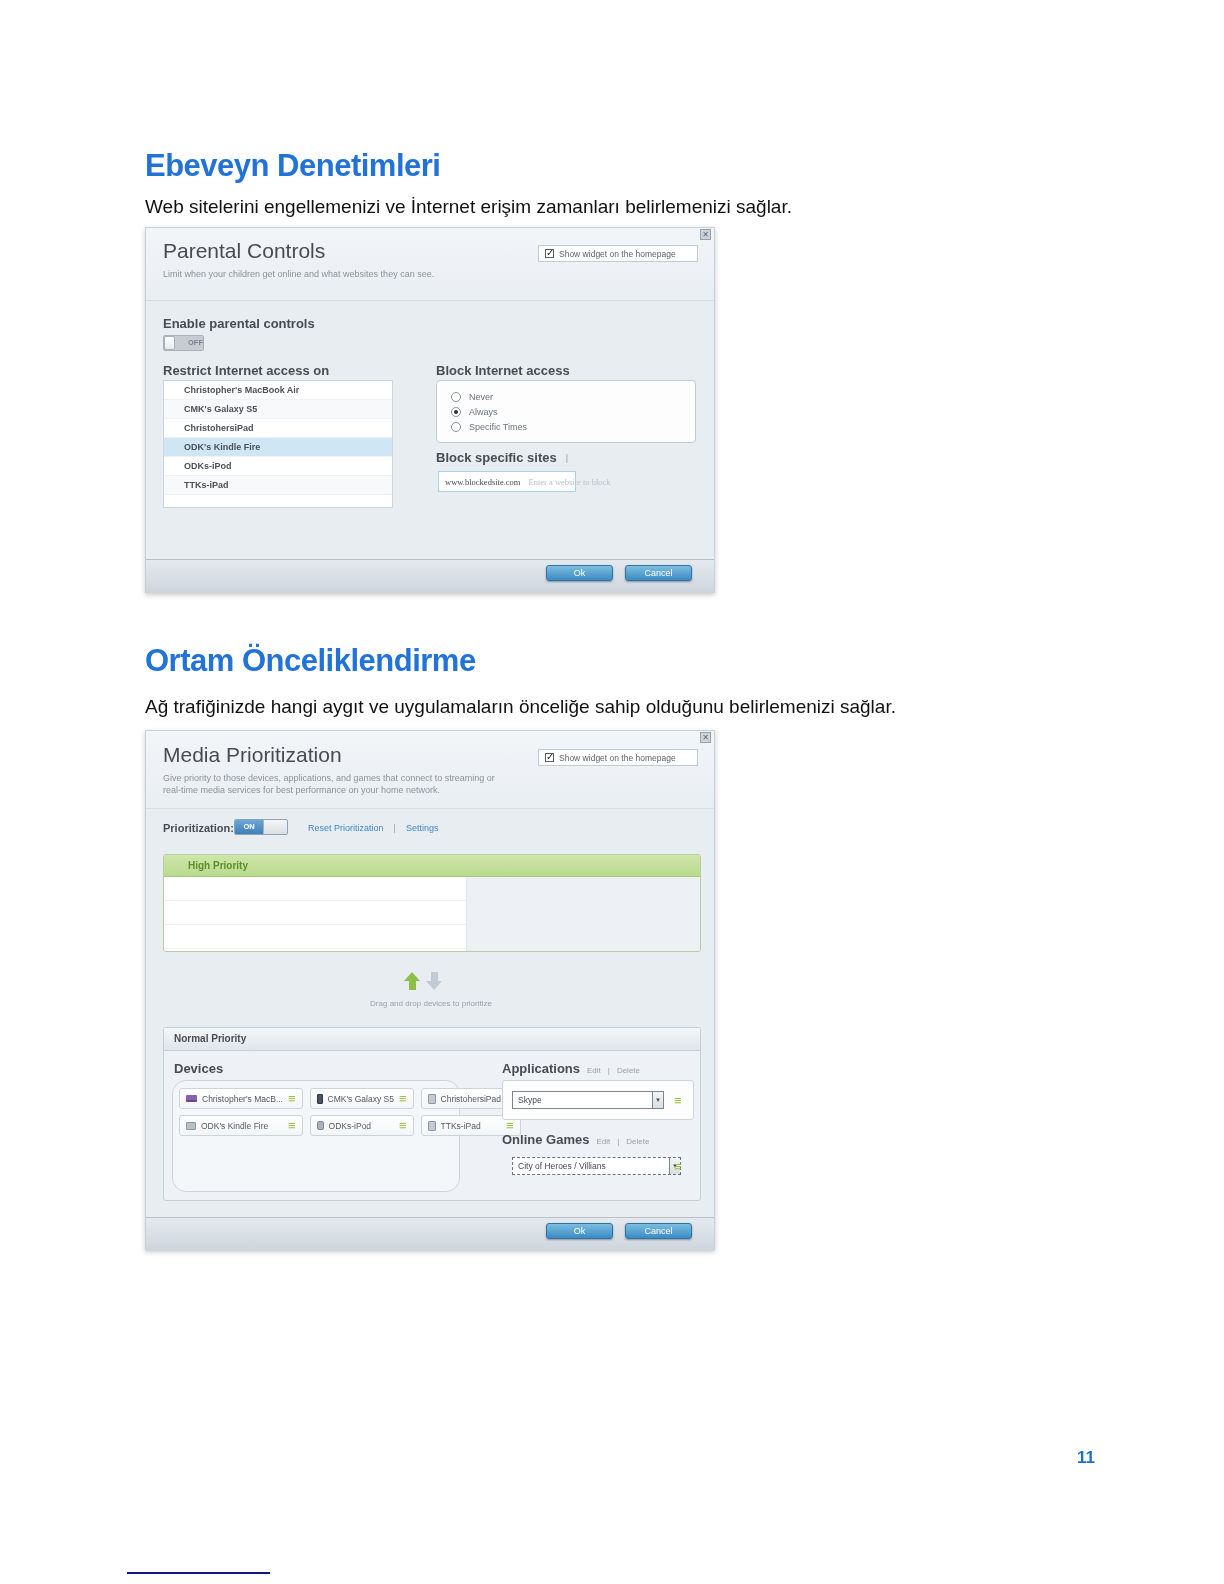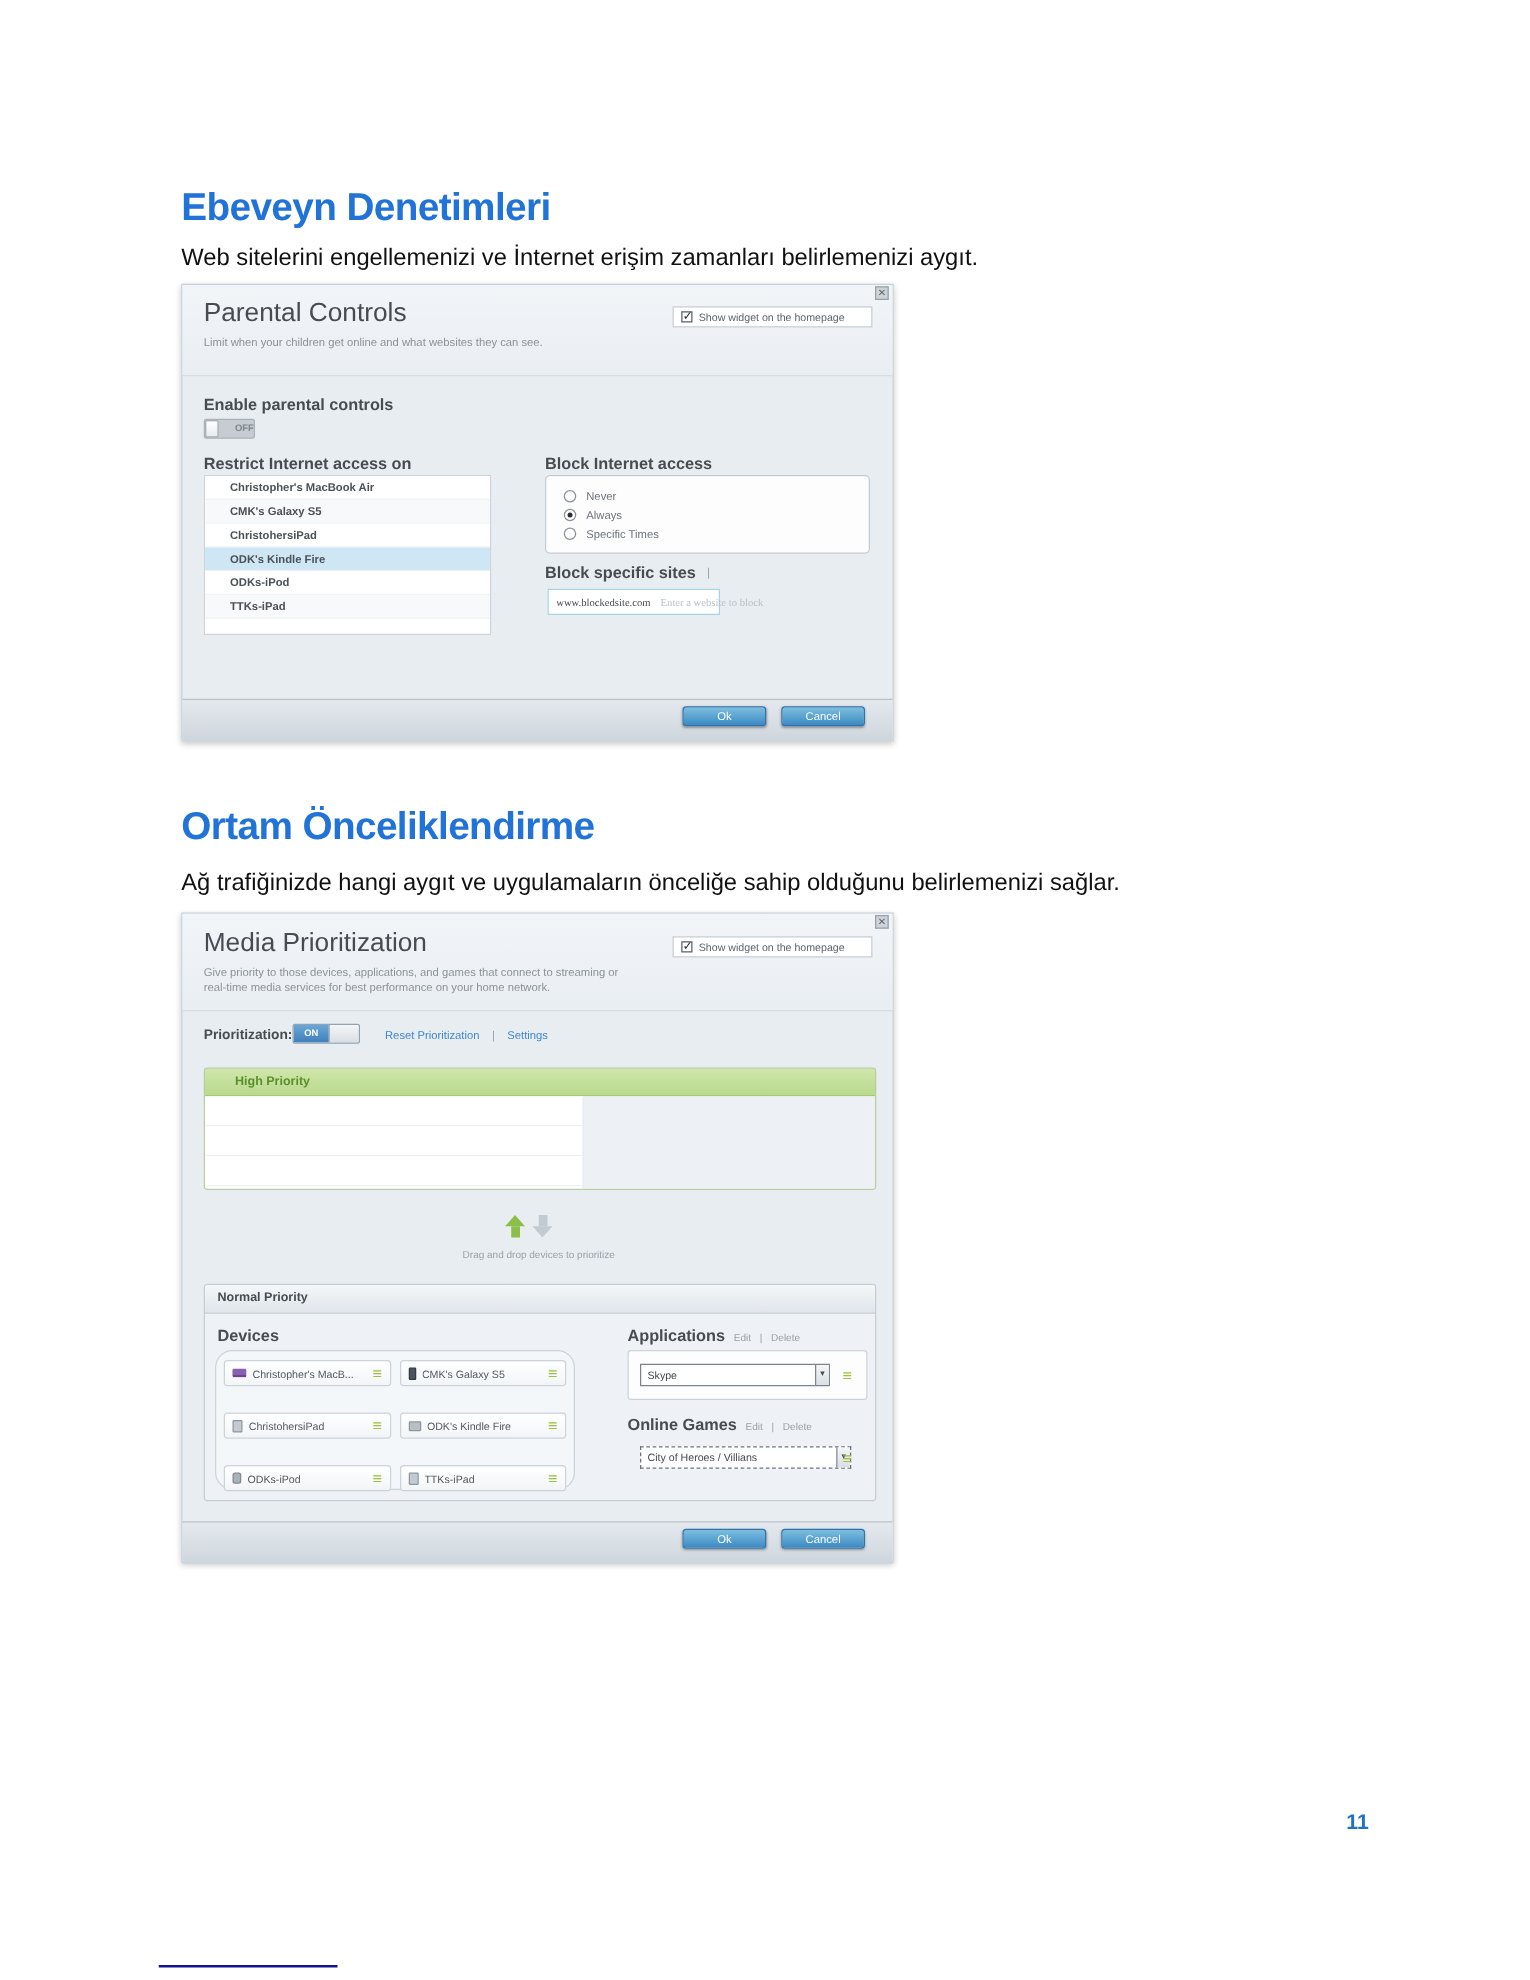--- a/index.html
+++ b/index.html
@@ -67,21 +67,21 @@
   .arr { display:flex; flex-direction:column; align-items:center; }
   .arr .tri-up { width:0; height:0; border-left:8px solid transparent; border-right:8px solid transparent; border-bottom:9px solid #8bbf4a; }
   .arr .stem { width:7px; height:9px; background:#8bbf4a; }
   .arr.down .tri-down { width:0; height:0; border-left:8px solid transparent; border-right:8px solid transparent; border-top:9px solid #c3cbd2; }
   .arr.down .stem { background:#c3cbd2; }
   .drag-hint { position:absolute; font-size:8px; color:#9aa1a8; }
 
   .np-panel { position:absolute; border:1px solid #c6ced5; border-radius:3px; background:#eef1f5; overflow:hidden; }
   .np-head { height:23px; background:linear-gradient(#f4f7f9,#dfe5ea); border-bottom:1px solid #c6ced5; font-size:10px; font-weight:bold; color:#474c52; line-height:22px; padding-left:10px; }
 
-  .dev-cards-box { position:absolute; background:#f4f7f9; border:1px solid #ccd4da; border-radius:14px; padding:7px 6px; display:grid; grid-template-columns:1fr 1fr; gap:21px 7px; align-content:start; }
+  .dev-cards-box { position:absolute; background:#f4f7f9; border:1px solid #ccd4da; border-radius:14px; padding:7px 6px; display:grid; grid-template-columns:1fr 1fr 1fr; gap:6px 7px; align-content:start; }
   .dev-card { height:21px; background:linear-gradient(#ffffff,#f2f5f7); border:1px solid #ccd4da; border-radius:3px; display:flex; align-items:center; padding:0 6px; gap:5px; }
   .dev-card .dc-name { flex:1; font-size:8.5px; color:#55595e; white-space:nowrap; overflow:hidden; }
   .grip { color:#9cc13e; font-size:13px; line-height:10px; font-weight:bold; }
   .dicon { flex:0 0 auto; display:inline-block; }
   .dicon.laptop { width:11px; height:7px; background:#8a5fb0; border-radius:1px; border-bottom:2px solid #6b4590; }
   .dicon.phone { width:6px; height:10px; background:#4a5560; border:1px solid #323a42; border-radius:1px; }
   .dicon.tablet { width:8px; height:10px; background:#c3cbd2; border:1px solid #8f979e; border-radius:1px; }
   .dicon.kindle { width:10px; height:8px; background:#b7bfc6; border:1px solid #8f979e; border-radius:1px; }
   .dicon.ipod { width:7px; height:9px; background:#aab2b9; border:1px solid #82898f; border-radius:2px; }
 
@@ -93,21 +93,21 @@
 
   .page-num { position:absolute; font-size:17px; font-weight:bold; color:#1d71c9; }
   .foot-rule { position:absolute; height:2px; background:#14148c; }
 </style>
 </head>
 <body>
 
 <div class="page">
 
   <div class="sec-title" style="top:148px;">Ebeveyn Denetimleri</div>
-  <div class="sec-sub" style="top:196px;">Web sitelerini engellemenizi ve İnternet erişim zamanları belirlemenizi aygıt.</div>
+  <div class="sec-sub" style="top:196px;">Web sitelerini engellemenizi ve İnternet erişim zamanları belirlemenizi sağlar.</div>
 
   <div class="shot" style="top:227px; height:366px;">
     <div class="shot-head" style="height:73px;"></div>
     <div class="shot-close">✕</div>
     <div class="shot-title" style="top:11px;">Parental Controls</div>
     <div class="shot-sub" style="top:40px;">Limit when your children get online and what websites they can see.</div>
     <div class="widget-box" style="top:17px;">
       <span class="cbx"></span>
       <span class="wlabel">Show widget on the homepage</span>
     </div>

